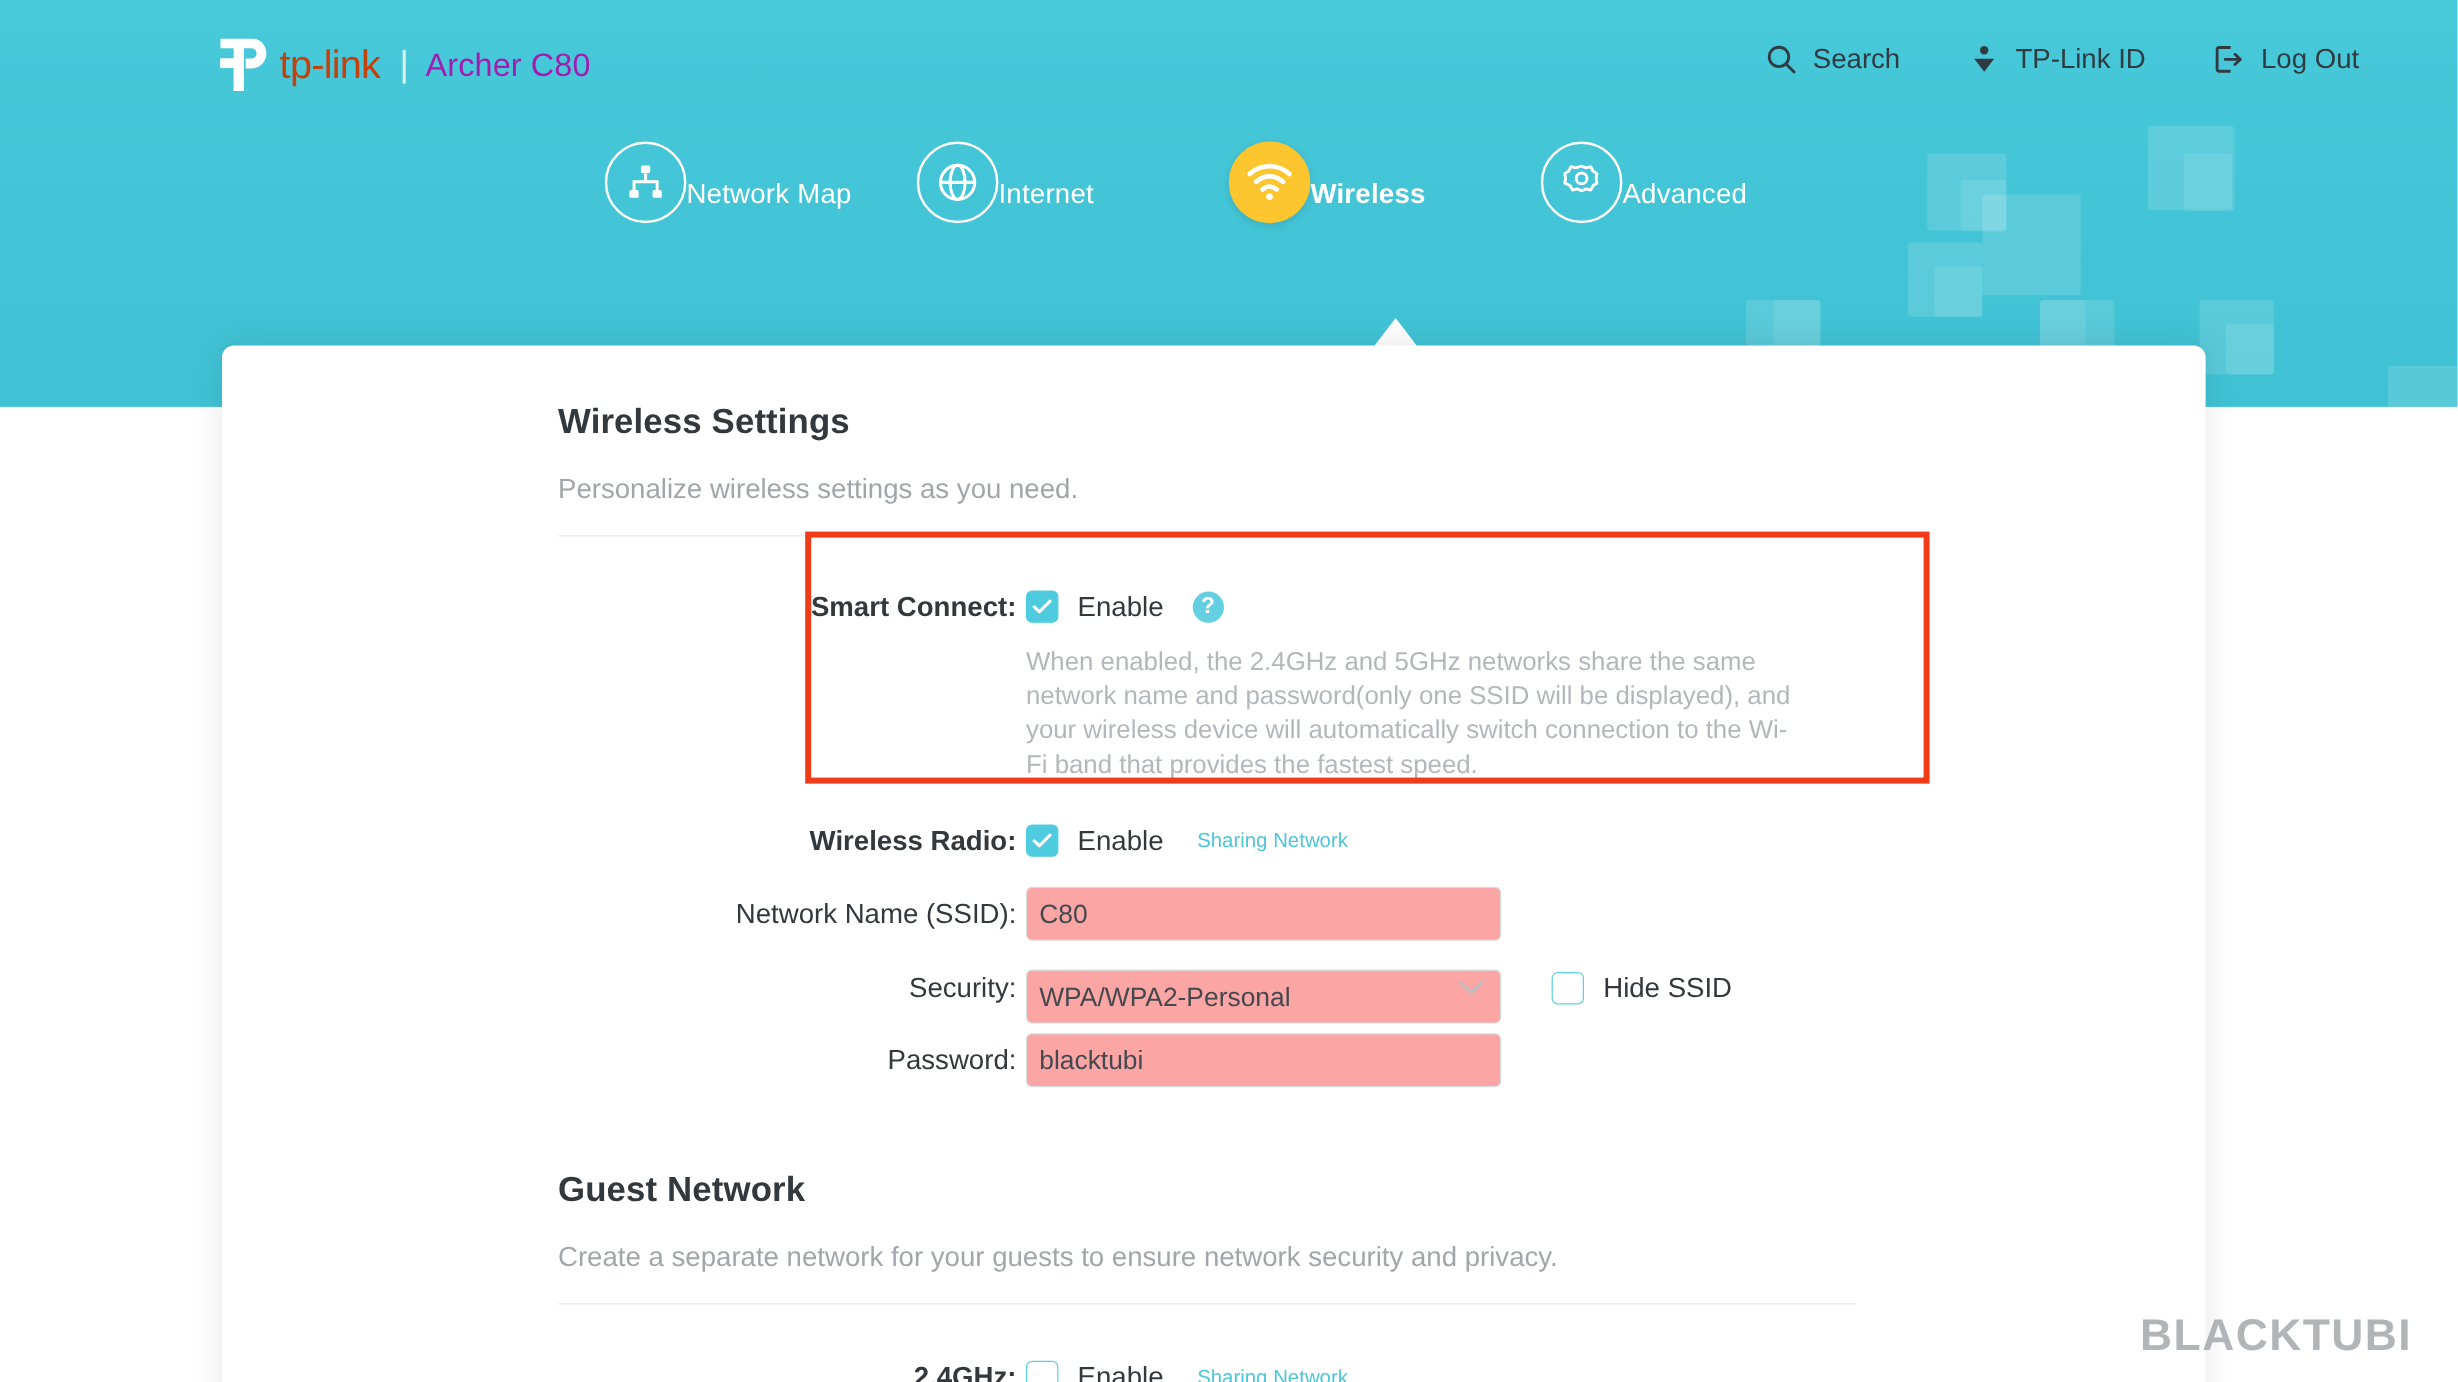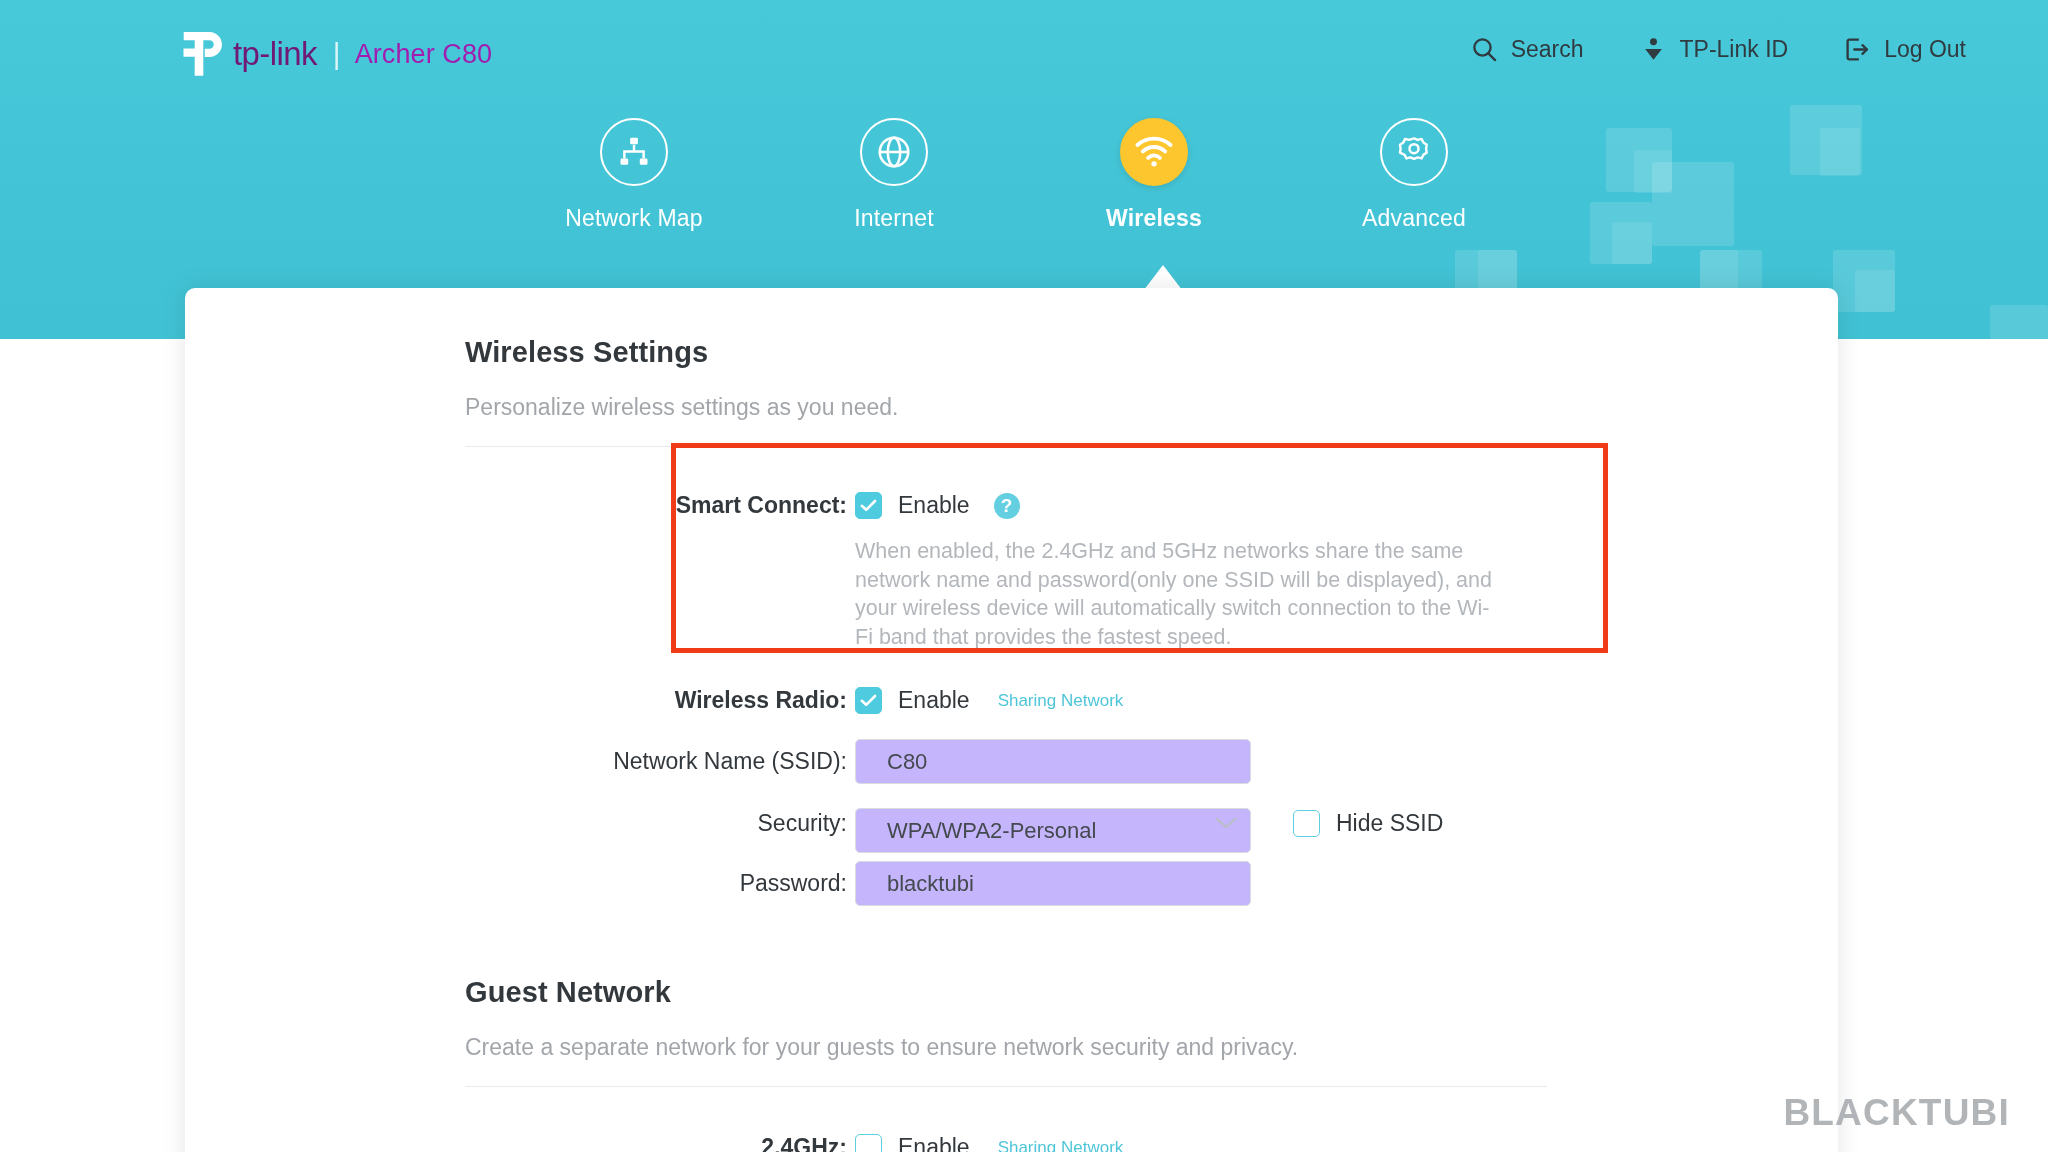--- a/index.html
+++ b/index.html
@@ -48,21 +48,21 @@
   }
   .brand {
     position: absolute;
     left: 182px; top: 28px;
     display: flex;
     align-items: center;
     height: 52px;
   }
   .brand-logo { width: 42px; height: 44px; display: block; }
   .brand-word {
-    color: #701a75;
+    color: #c2410c;
     font-size: 33px;
     letter-spacing: -0.6px;
     margin-left: 9px;
     font-weight: 400;
   }
   .brand-sep {
     color: rgba(255,255,255,0.8);
     font-size: 30px;
     margin: 0 14px 0 16px;
     font-weight: 300;
@@ -97,21 +97,21 @@
     position: absolute;
     left: 0; top: 118px;
     width: 2048px;
     display: flex;
     justify-content: center;
     gap: 0;
   }
   .tab {
     width: 260px;
     display: flex;
-    flex-direction: column;
+    flex-direction: row;
     align-items: center;
     cursor: pointer;
   }
   .tab-circle {
     width: 68px; height: 68px;
     border-radius: 50%;
     border: 2.5px solid #ffffff;
     display: flex;
     align-items: center;
     justify-content: center;
@@ -243,25 +243,25 @@
     margin-left: 0;
     max-width: 650px;
   }
 
   
   .tinput {
     width: 396px;
     height: 45px;
     border: 1px solid #d8dcdf;
     border-radius: 5px;
-    background: #c4b5fd;
+    background: #fca5a5;
     color: #44494d;
     font-size: 22px;
     font-family: "Liberation Sans", sans-serif;
-    padding: 0 31px;
+    padding: 0 10px;
     outline: none;
   }
   .selwrap { position: relative; width: 396px; height: 30px; }
   .selwrap .tinput { width: 100%; padding-right: 46px; }
   .chev {
     position: absolute;
     right: 14px; top: 50%;
     transform: translateY(-50%);
     pointer-events: none;
   }

